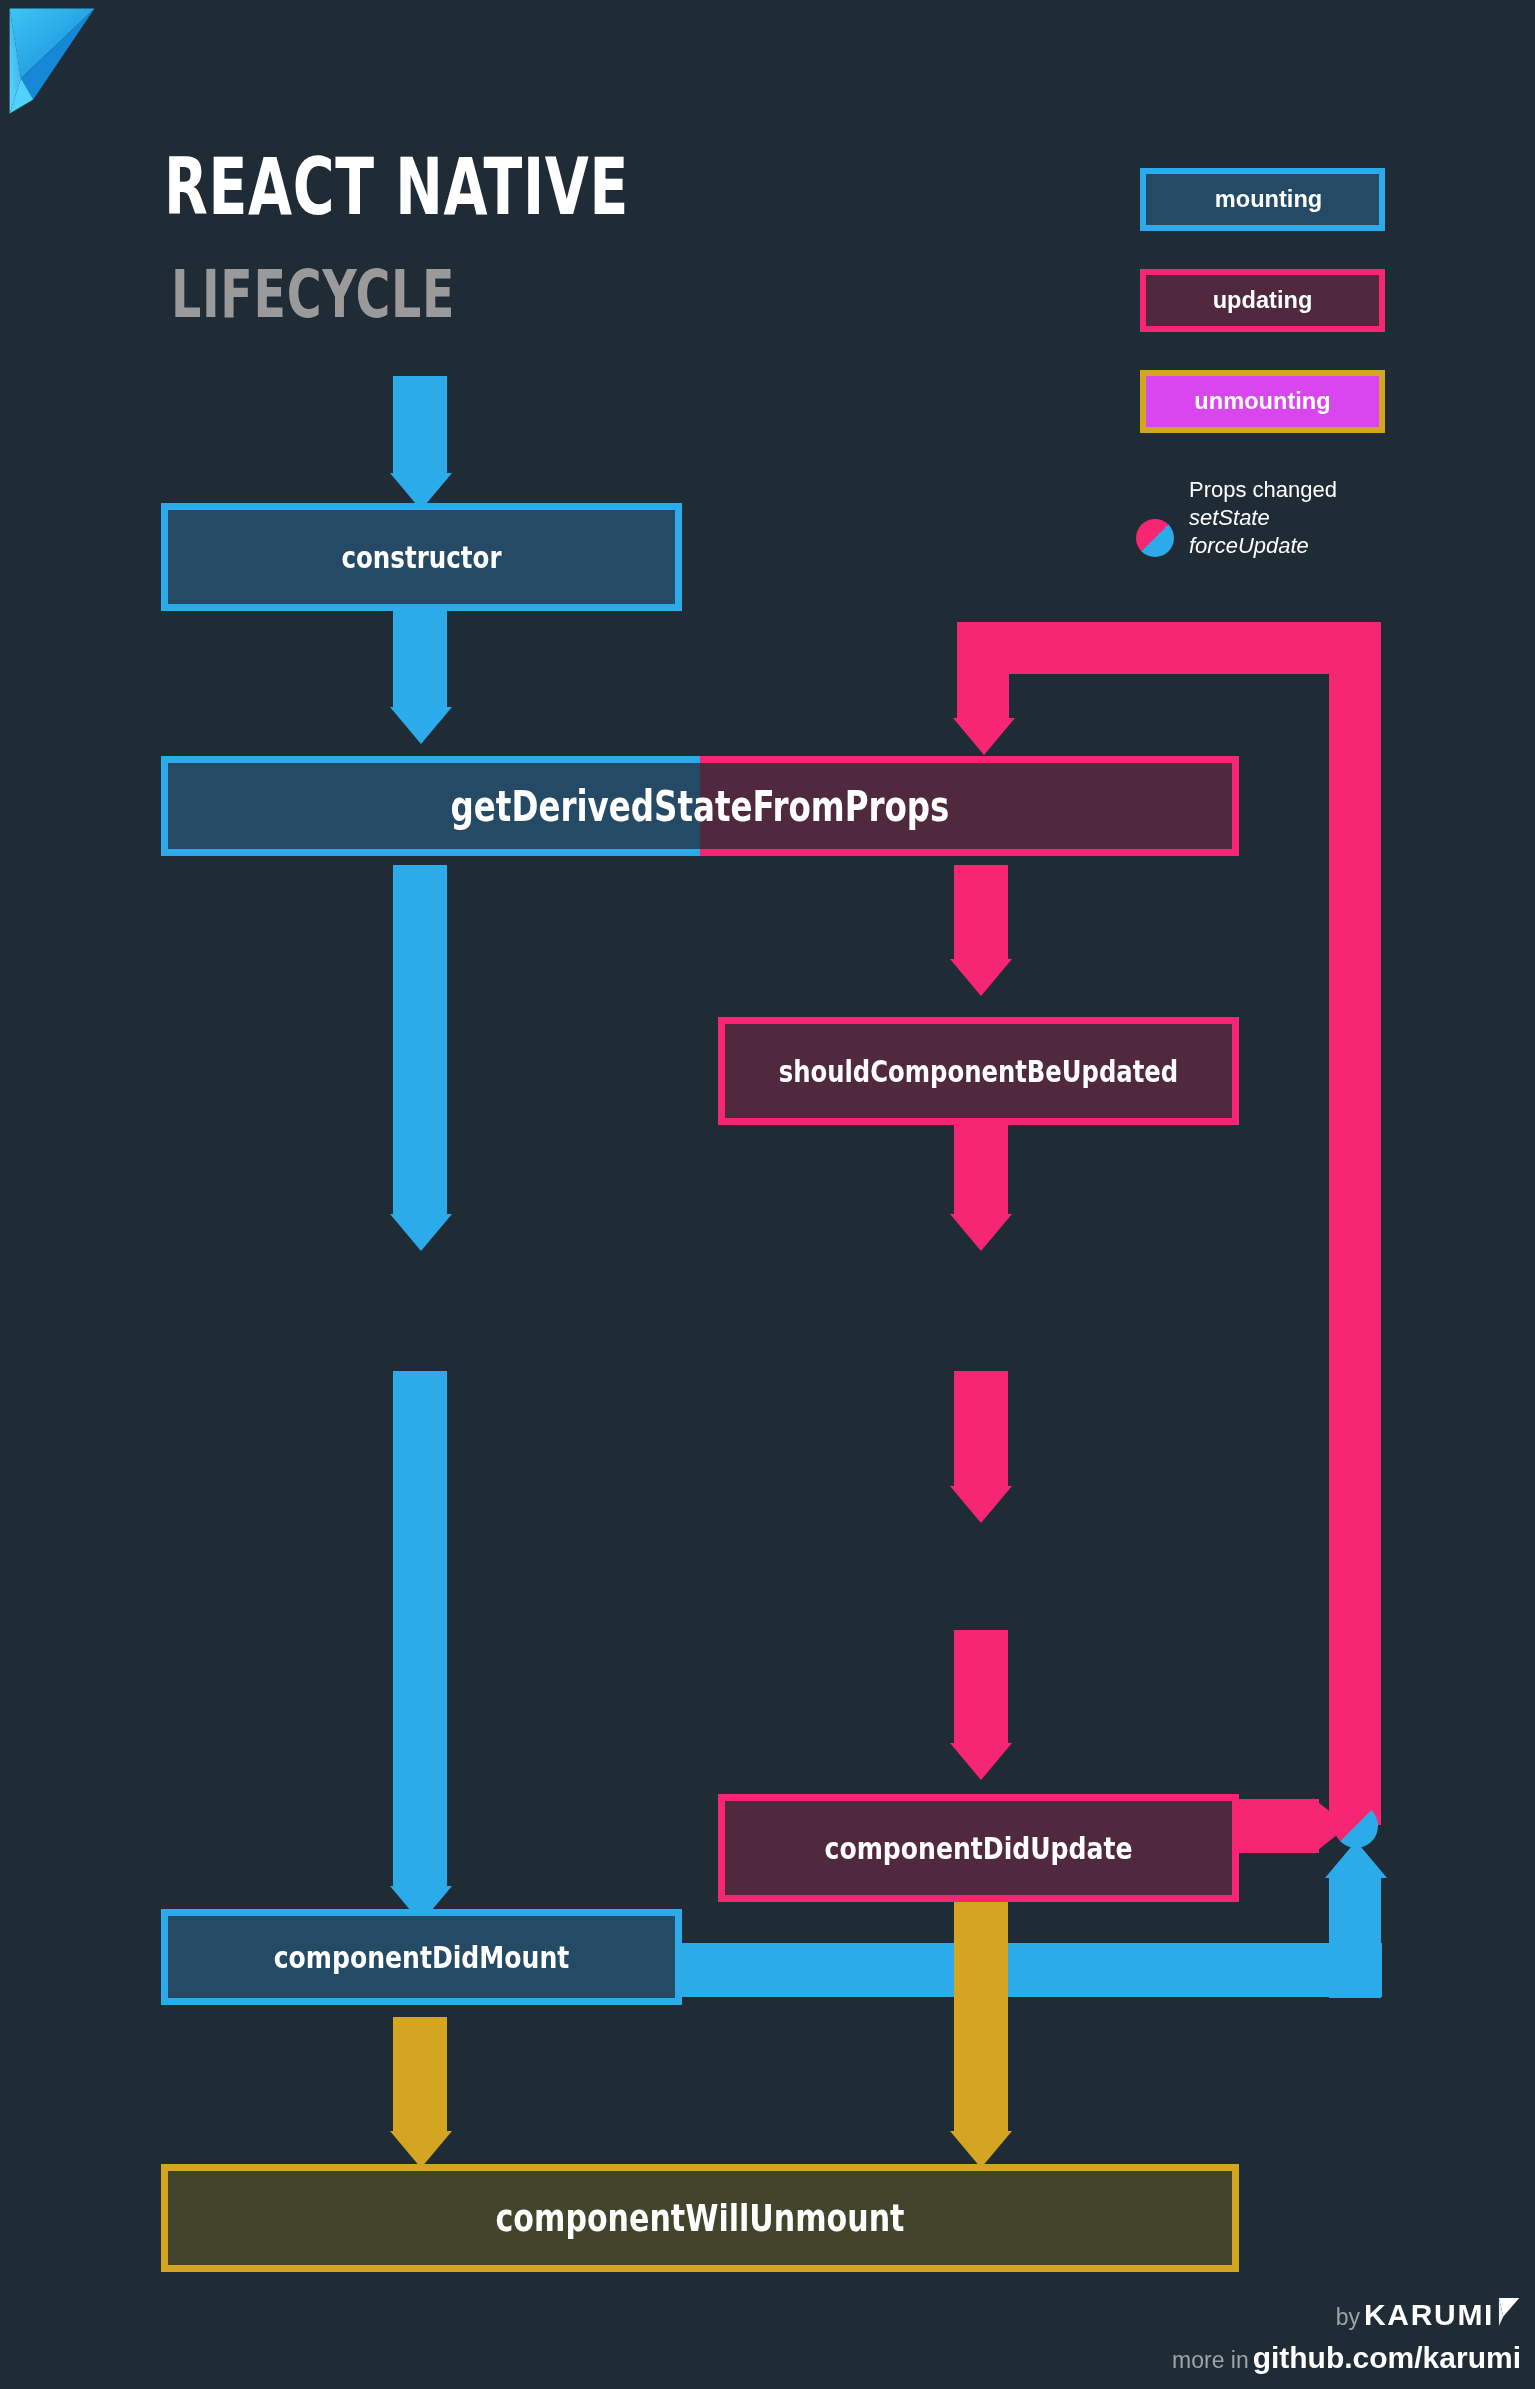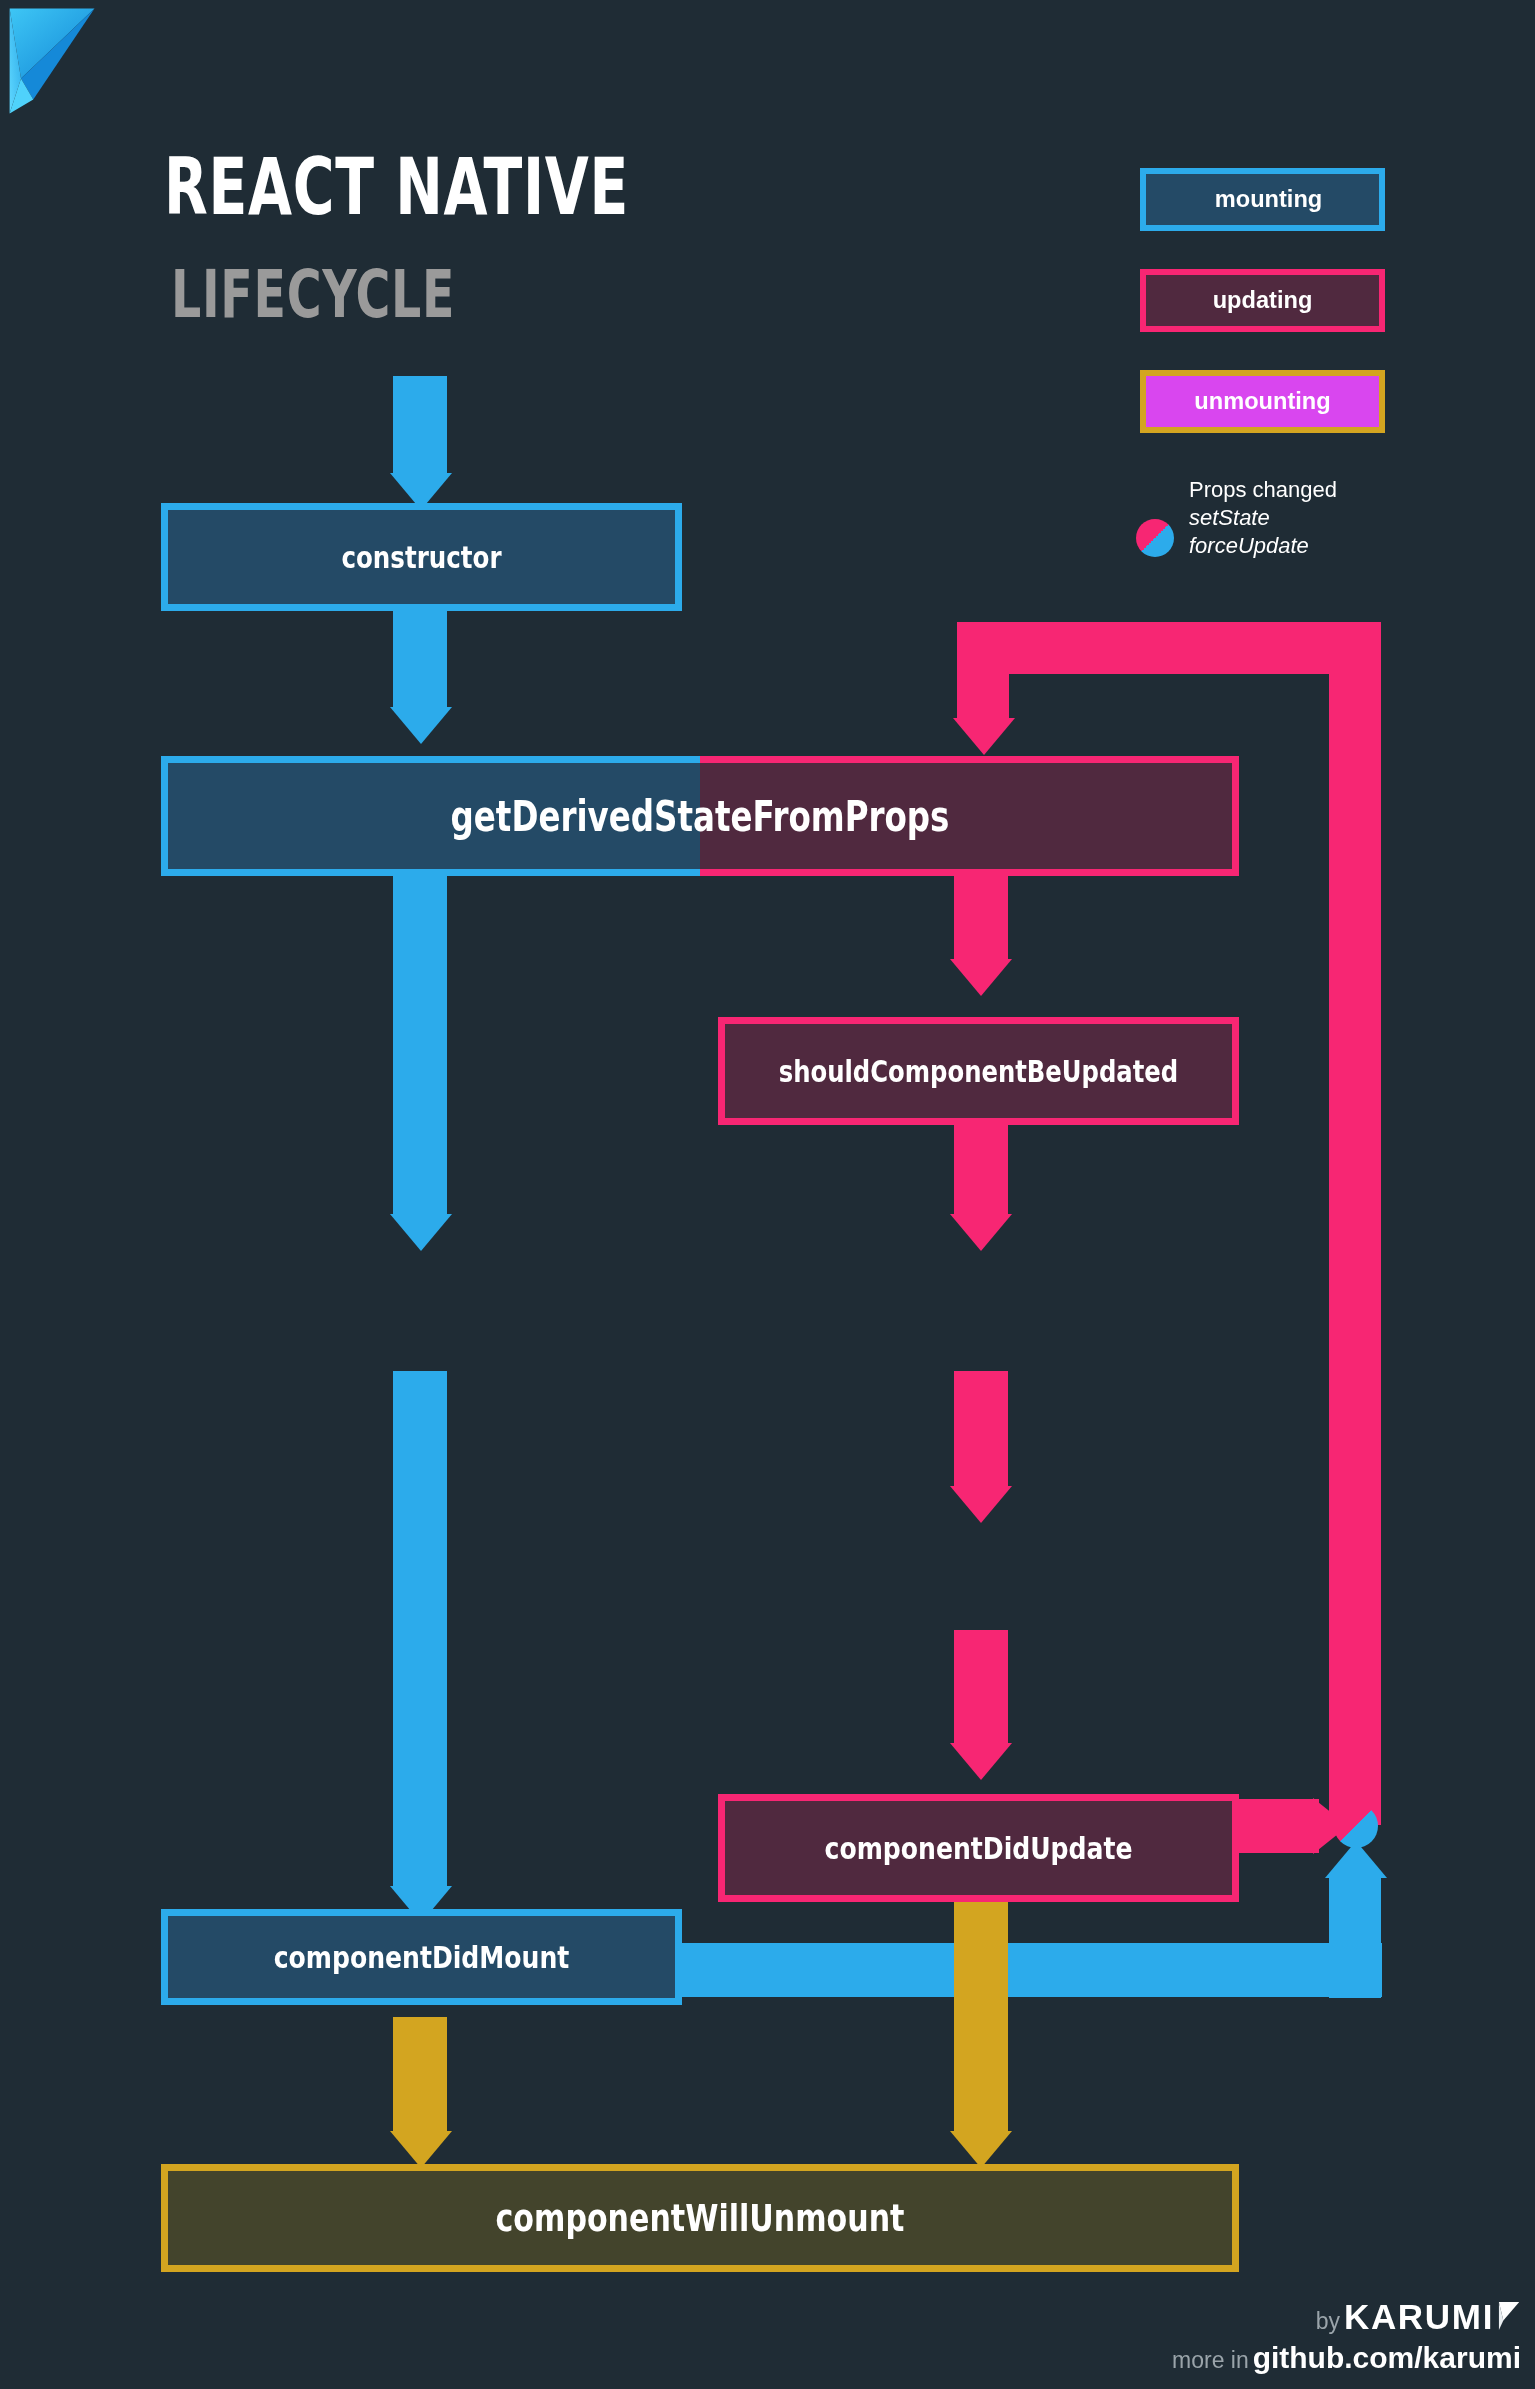--- a/index.html
+++ b/index.html
@@ -74,21 +74,21 @@
     position:absolute;border-radius:50%;
     background:linear-gradient(135deg,#f72673 0 50%,#2cabeb 50% 100%);
   }
   .legend-note{position:absolute;color:#ffffff;font-size:22px;font-family:"Liberation Sans",sans-serif;line-height:1.28;}
   .legend-note .it{font-style:italic;display:block;}
   .legend-note .rg{display:block;}
 
   
   .footer{position:absolute;right:14px;text-align:right;white-space:nowrap;}
   .f-by{color:#9aa4aa;font-size:23px;font-family:"Liberation Sans",sans-serif;}
-  .f-brand{color:#ffffff;font-size:35px;font-weight:700;letter-spacing:1.7px;font-family:"Liberation Sans",sans-serif;}
+  .f-brand{color:#ffffff;font-size:30px;font-weight:700;letter-spacing:1.7px;font-family:"Liberation Sans",sans-serif;}
   .f-more{color:#9aa4aa;font-size:23px;font-family:"Liberation Sans",sans-serif;}
   .f-url{color:#ffffff;font-size:30px;font-weight:700;font-family:"Liberation Sans",sans-serif;}
 </style>
 </head>
 <body>
 
 <div id="stage">
 
   <div class="logo">
     <svg width="105" height="112" viewBox="0 0 120 128">
@@ -171,21 +171,21 @@
   <div class="tri down yellow" style="left:950px;top:2131px;"></div>
 
   <div class="bar yellow" style="left:393px;top:2017px;width:54px;height:114px;"></div>
   <div class="tri down yellow" style="left:390px;top:2131px;"></div>
 
   <div class="node" style="left:161px;top:503px;width:521px;height:108px;">
     <div class="half blue" style="left:0;width:100%;"></div>
     <div class="inner" style="font-size:31px;transform:scaleX(0.88);">constructor</div>
   </div>
 
-  <div class="node" style="left:161px;top:756px;width:1078px;height:120px;">
+  <div class="node" style="left:161px;top:756px;width:1078px;height:100px;">
     <div class="half blue l" style="left:0;width:50%;"></div>
     <div class="half pink r" style="left:50%;width:50%;"></div>
     <div class="inner" style="font-size:42px;transform:scaleX(0.86);">getDerivedStateFromProps</div>
   </div>
 
   <div class="node" style="left:718px;top:1017px;width:521px;height:108px;">
     <div class="half pink" style="left:0;width:100%;"></div>
     <div class="inner" style="font-size:30px;transform:scaleX(0.90);">shouldComponentBeUpdated</div>
   </div>
 

